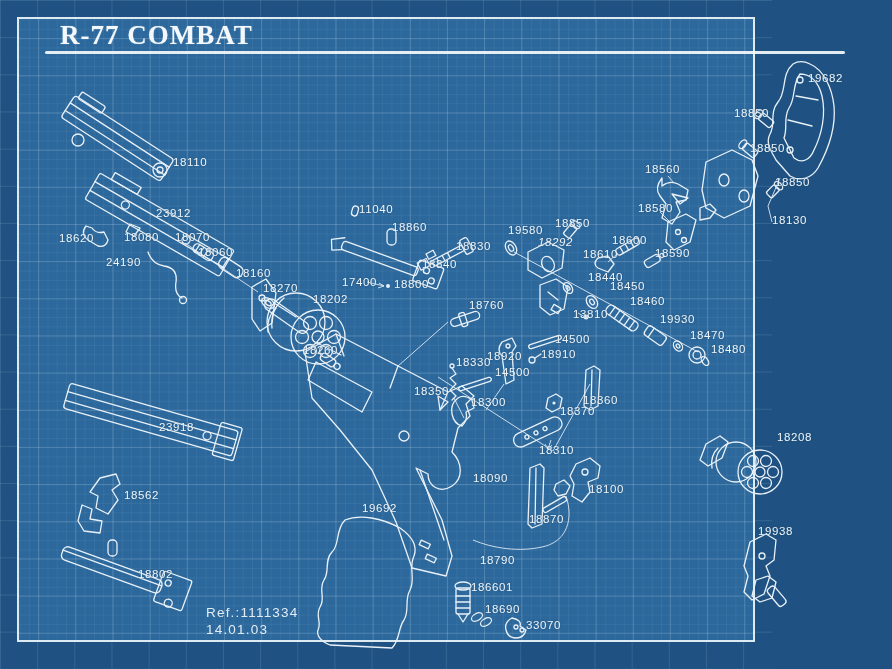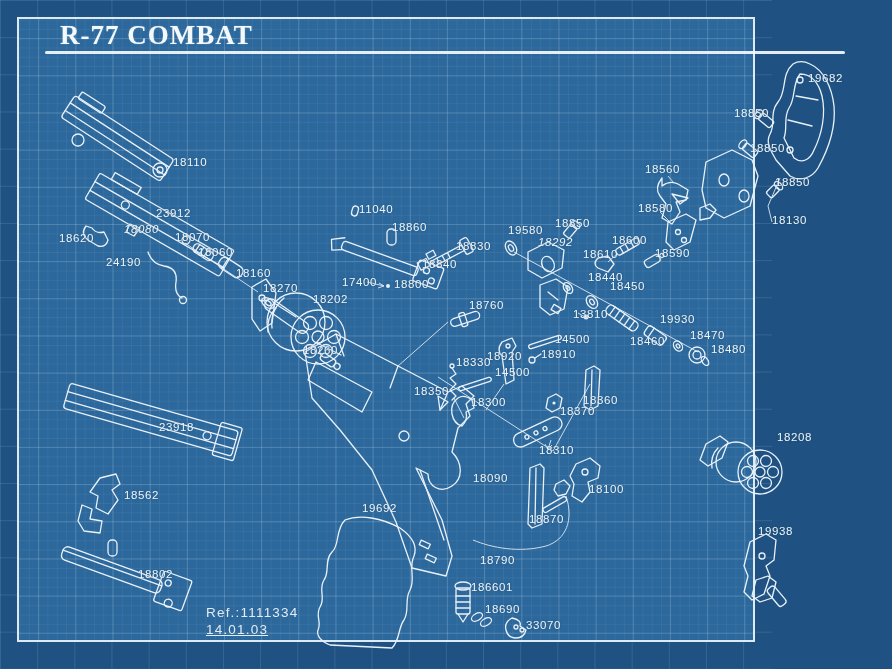--- a/index.html
+++ b/index.html
@@ -41,21 +41,21 @@
   #diagram-art{position:absolute;left:0;top:0;}
   .part-label{
     position:absolute;
     font-size:11.5px;letter-spacing:.6px;color:#eef5fa;white-space:nowrap;
     text-shadow:0 0 2px rgba(30,70,100,.6);
   }
   .ref-text{
     position:absolute;font-size:13.5px;letter-spacing:1.2px;color:#e2ecf4;
   }
   #ref-line1{left:206px;top:605px;}
-  #ref-line2{left:206px;top:622px;text-decoration:underline;}
+  #ref-line2{left:206px;top:622px;}
   svg .ln{stroke:#e9f1f8;stroke-width:1.3;fill:none;stroke-linejoin:round;stroke-linecap:round;}
   svg .thin{stroke:#dce9f3;stroke-width:.9;fill:none;}
   svg .dot{fill:#e9f1f8;stroke:none;}
 </style>
 </head>
 <body>
 
 <div id="canvas">
   <div id="sheet"></div>
 
@@ -422,21 +422,21 @@
       <circle class="ln" cx="762" cy="556" r="3"></circle>
       <path class="ln" d="M756,580 l12,-4 8,6 -4,16 -12,4 -8,-6 z"></path>
       <rect class="ln" x="766" y="590" width="22" height="9" rx="3" transform="rotate(50 775 595)"></rect>
     </g>
   </svg>
 
   <div id="labels">
       <div class="part-label" style="left: 173px; top: 156px;">18110</div>
       <div class="part-label" style="left: 156px; top: 207px;">23912</div>
       <div class="part-label" style="left: 59px; top: 232px;">18620</div>
-      <div class="part-label" style="left: 124px; top: 223px; font-style: italic;">18080</div>
+      <div class="part-label" style="left: 124px; top: 231px;">18080</div>
       <div class="part-label" style="left: 175px; top: 231px;">18070</div>
       <div class="part-label" style="left: 106px; top: 256px;">24190</div>
       <div class="part-label" style="left: 198px; top: 246px;">18060</div>
       <div class="part-label" style="left: 236px; top: 267px;">18160</div>
       <div class="part-label" style="left: 263px; top: 282px;">18270</div>
       <div class="part-label" style="left: 313px; top: 293px;">18202</div>
       <div class="part-label" style="left: 303px; top: 344px;">18260</div>
       <div class="part-label" style="left: 359px; top: 203px;">11040</div>
       <div class="part-label" style="left: 392px; top: 221px;">18860</div>
       <div class="part-label" style="left: 456px; top: 240px;">18830</div>
@@ -451,21 +451,21 @@
       <div class="part-label" style="left: 655px; top: 247px;">18590</div>
       <div class="part-label" style="left: 645px; top: 163px;">18560</div>
       <div class="part-label" style="left: 638px; top: 202px;">18580</div>
       <div class="part-label" style="left: 752px; top: 214px; margin-left: 20px;">18130</div>
       <div class="part-label" style="left: 775px; top: 176px;">18850</div>
       <div class="part-label" style="left: 808px; top: 72px;">19682</div>
       <div class="part-label" style="left: 734px; top: 107px;">18850</div>
       <div class="part-label" style="left: 750px; top: 142px;">18850</div>
       <div class="part-label" style="left: 588px; top: 271px;">18440</div>
       <div class="part-label" style="left: 610px; top: 280px;">18450</div>
-      <div class="part-label" style="left: 630px; top: 295px; margin-top: 40px;">18460</div>
+      <div class="part-label" style="left: 630px; top: 295px;">18460</div>
       <div class="part-label" style="left: 660px; top: 313px;">19930</div>
       <div class="part-label" style="left: 690px; top: 329px;">18470</div>
       <div class="part-label" style="left: 711px; top: 343px;">18480</div>
       <div class="part-label" style="left: 573px; top: 308px;">13810</div>
       <div class="part-label" style="left: 469px; top: 299px;">18760</div>
       <div class="part-label" style="left: 487px; top: 350px;">18920</div>
       <div class="part-label" style="left: 555px; top: 333px;">14500</div>
       <div class="part-label" style="left: 541px; top: 348px;">18910</div>
       <div class="part-label" style="left: 456px; top: 356px;">18330</div>
       <div class="part-label" style="left: 495px; top: 366px;">14500</div>

